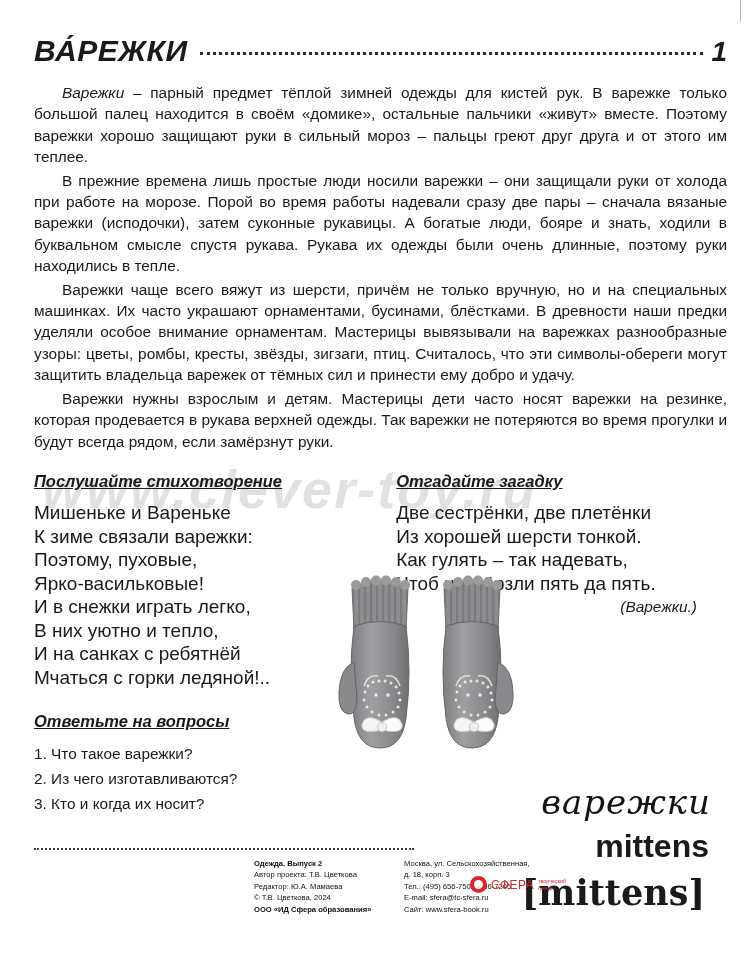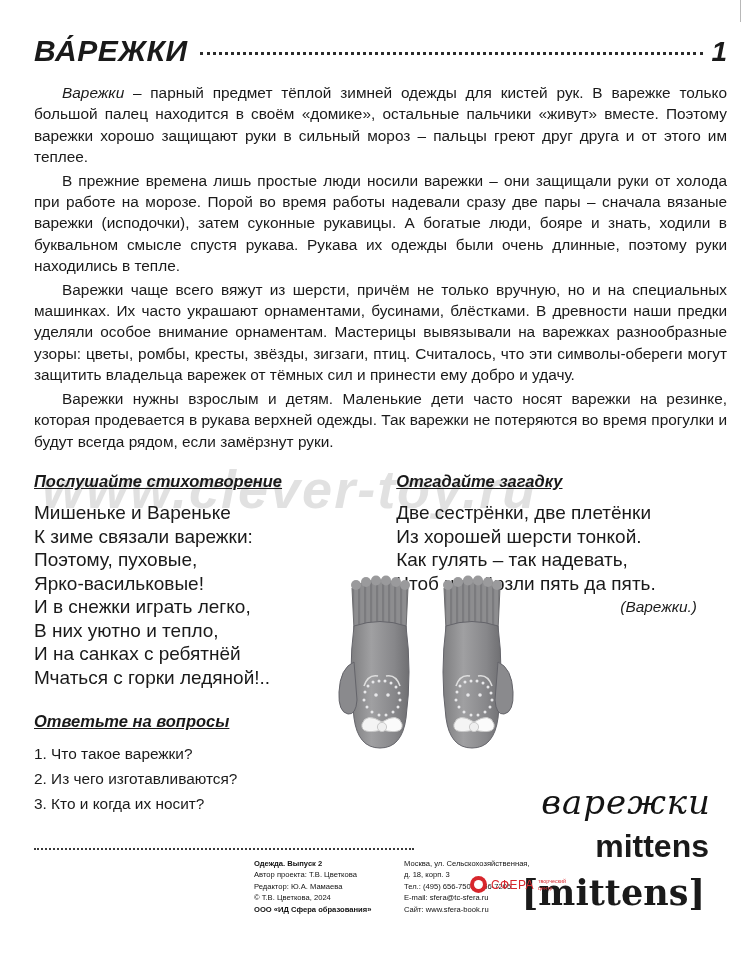--- a/index.html
+++ b/index.html
@@ -169,21 +169,21 @@
   <div class="title-row">
     <div class="title">ВА́РЕЖКИ</div>
     <div class="dots"></div>
     <div class="page-num">1</div>
   </div>
 
   <div class="body-text">
     <p><i>Варежки</i><span> – парный предмет тёплой зимней одежды для кистей рук. В варежке только большой палец находится в своём «домике», остальные пальчики «живут» вместе. Поэтому варежки хорошо защищают руки в сильный мороз – пальцы греют друг друга и от этого им теплее.</span></p>
     <p>В прежние времена лишь простые люди носили варежки – они защищали руки от холода при работе на морозе. Порой во время работы надевали сразу две пары – сначала вязаные варежки (исподочки), затем суконные рукавицы. А богатые люди, бояре и знать, ходили в буквальном смысле спустя рукава. Рукава их одежды были очень длинные, поэтому руки находились в тепле.</p>
     <p>Варежки чаще всего вяжут из шерсти, причём не только вручную, но и на специальных машинках. Их часто украшают орнаментами, бусинами, блёстками. В древности наши предки уделяли особое внимание орнаментам. Мастерицы вывязывали на варежках разнообразные узоры: цветы, ромбы, кресты, звёзды, зигзаги, птиц. Считалось, что эти символы-обереги могут защитить владельца варежек от тёмных сил и принести ему добро и удачу.</p>
-    <p>Варежки нужны взрослым и детям. Маленькие дети часто носят варежки на резинке, которая продевается в рукава верхней одежды. Так варежки не потеряются во время прогулки и будут всегда рядом, если замёрзнут руки.</p>
+    <p>Варежки нужны взрослым и детям. Мастерицы дети часто носят варежки на резинке, которая продевается в рукава верхней одежды. Так варежки не потеряются во время прогулки и будут всегда рядом, если замёрзнут руки.</p>
   </div>
 
   <div class="watermark">www.clever-toy.ru</div>
 
   <div class="cols">
 
     <div class="col-left">
       <div class="sec-head">Послушайте стихотворение</div>
       <div class="poem-line">Мишеньке и Вареньке</div>
       <div class="poem-line">К зиме связали варежки:</div>

